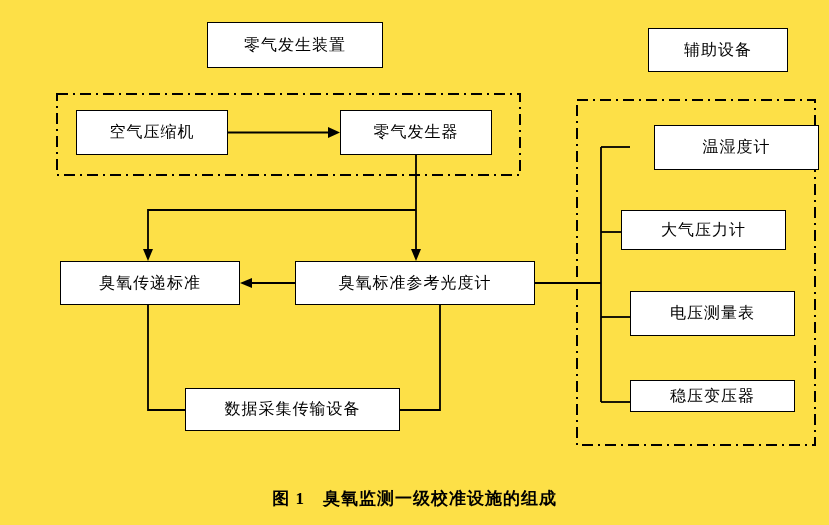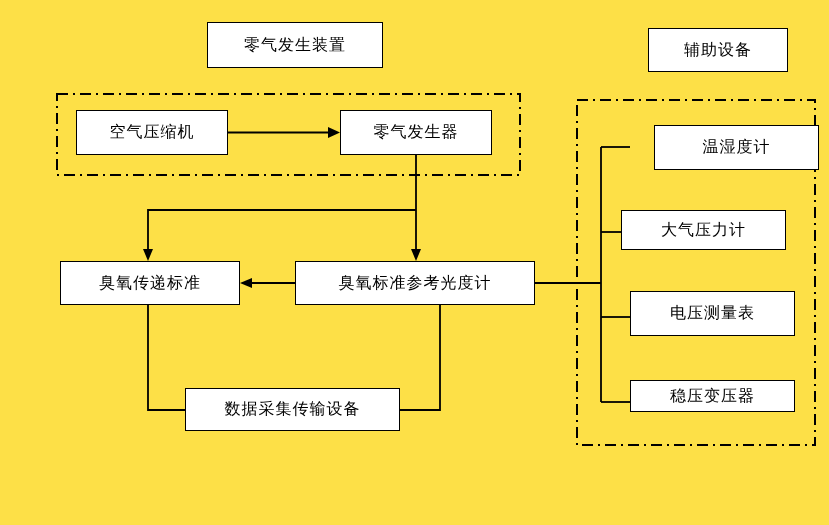--- a/index.html
+++ b/index.html
@@ -96,14 +96,15 @@
   <div class="node" style="left:612px;top:210px;width:165px;height:40px;margin-left:9px;">
     <span>大气压力计</span>
   </div>
   <div class="node" style="left:630px;top:291px;width:165px;height:45px;">
     <span>电压测量表</span>
   </div>
   <div class="node" style="left:630px;top:380px;width:165px;height:32px;">
     <span>稳压变压器</span>
   </div>
 
+  <div class="caption">图 1　臭氧监测一级校准设施的组成</div>
 
 </div>
 
 </body></html>

